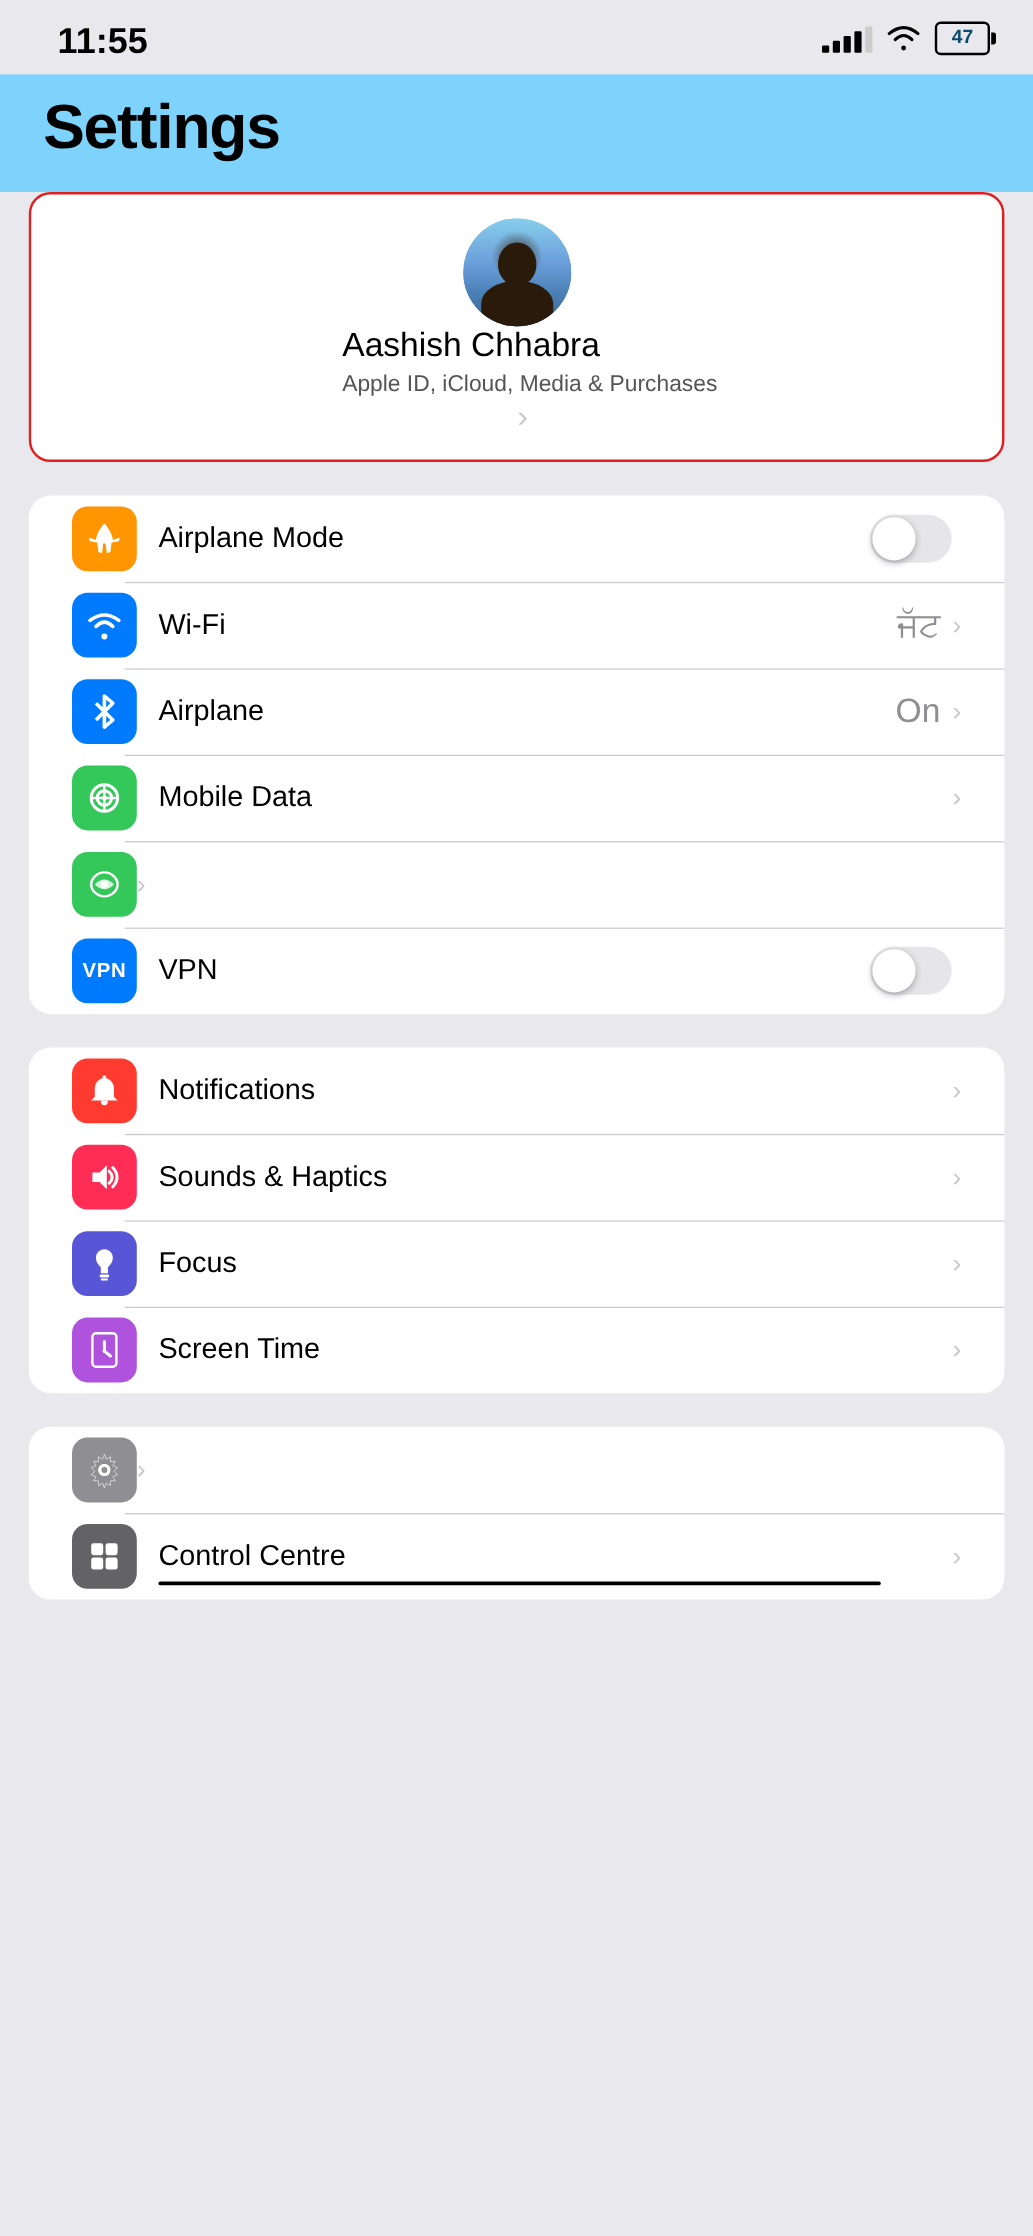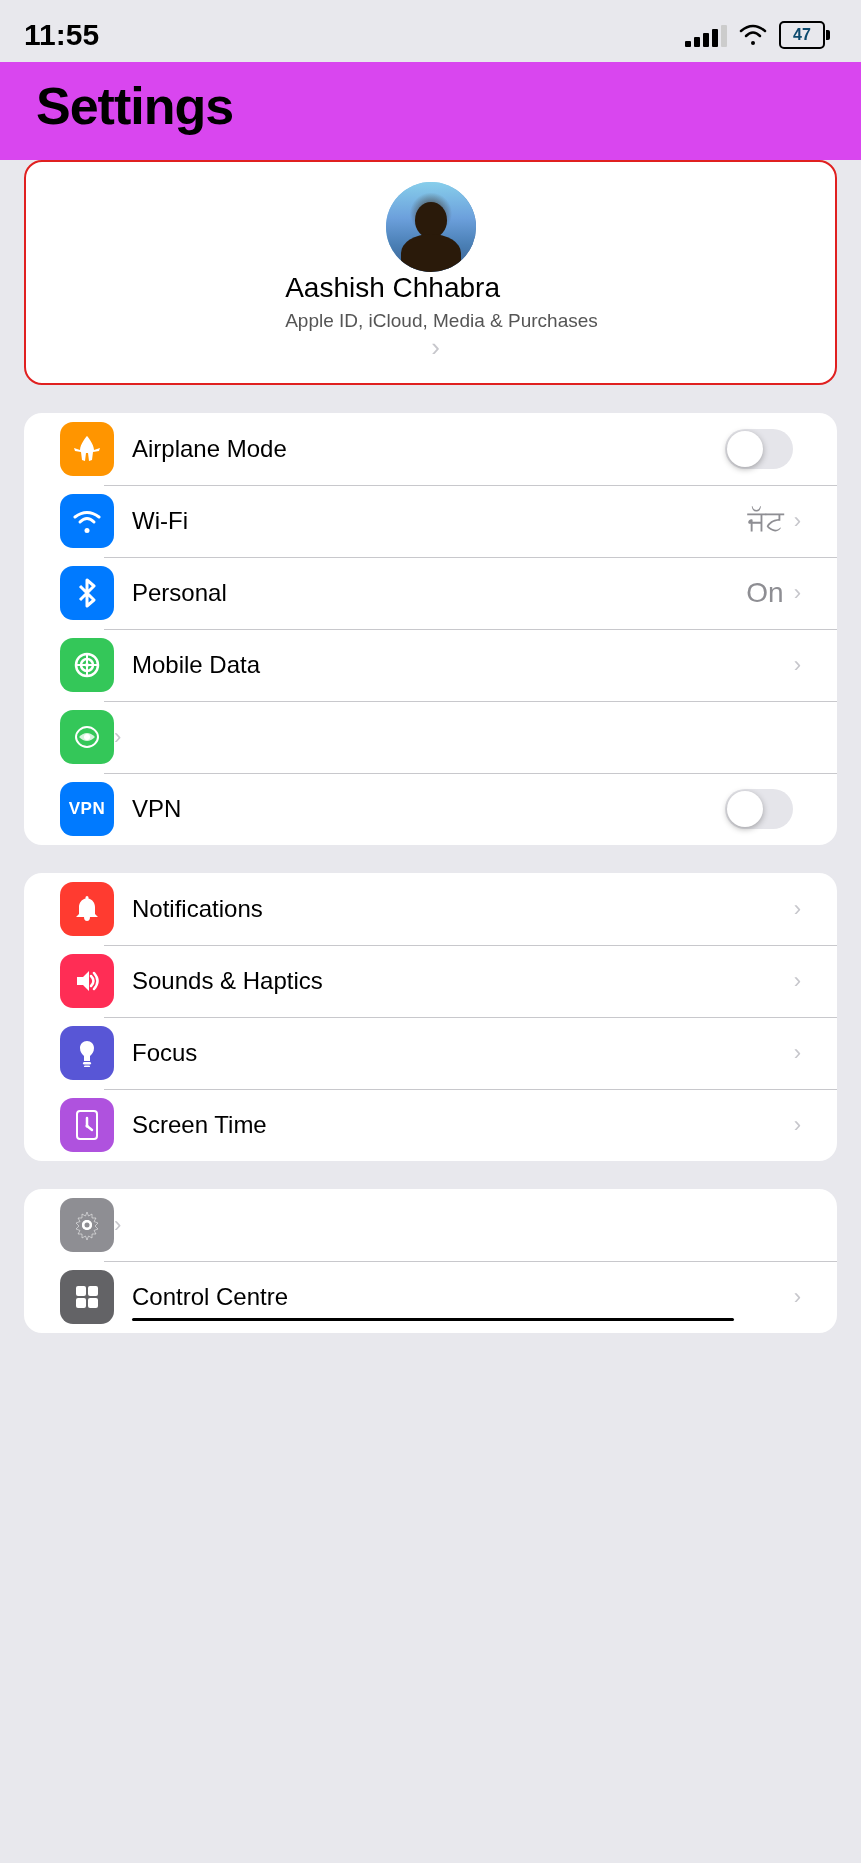--- a/index.html
+++ b/index.html
@@ -10,22 +10,22 @@
       width: 861px;
       min-height: 1863px;
       position: relative;
       overflow-x: hidden;
     }
 
     
     .status-bar {
       display: flex;
       justify-content: space-between;
-      align-items: center;
-      padding: 18px 36px 10px 24px;
+      align-items: flex-start;
+      padding: 18px 36px 10px 48px;
       background: #e8e8ed;
     }
     .status-time {
       font-size: 30px;
       font-weight: 600;
       color: #000;
     }
     .status-icons {
       display: flex;
       align-items: center;
@@ -61,21 +61,21 @@
       transform: translateY(-50%);
       width: 4px;
       height: 10px;
       background: #000;
       border-radius: 0 2px 2px 0;
     }
 
     
     .page-title {
       padding: 14px 52px 24px 36px;
-      background: #d946ef;
+      background: #7dd3fc;
     }
     .page-title h1 {
       font-size: 52px;
       font-weight: 700;
       color: #000;
       letter-spacing: -1px;
     }
 
     
     .profile-card {
@@ -309,21 +309,21 @@
     <span class="row-value">ਜੱਟ</span>
     <span class="row-chevron">›</span>
   </div>
 
   <div class="settings-row">
     <div class="settings-icon icon-blue-dark">
       <svg width="22" height="30" viewBox="0 0 22 30" fill="white">
         <polyline points="4,8 18,22 11,28 11,2 18,8 4,22" stroke="white" stroke-width="3" fill="none" stroke-linejoin="round"></polyline>
       </svg>
     </div>
-    <span class="row-label">Personal</span>
+    <span class="row-label">Airplane</span>
     <span class="row-value">On</span>
     <span class="row-chevron">›</span>
   </div>
 
   <div class="settings-row">
     <div class="settings-icon icon-green">
       <svg width="28" height="28" viewBox="0 0 28 28" fill="white">
         <circle cx="14" cy="14" r="11" stroke="white" stroke-width="2.5" fill="none"></circle>
         <circle cx="14" cy="14" r="6" stroke="white" stroke-width="2.5" fill="none"></circle>
         <circle cx="14" cy="14" r="2" fill="white"></circle>

